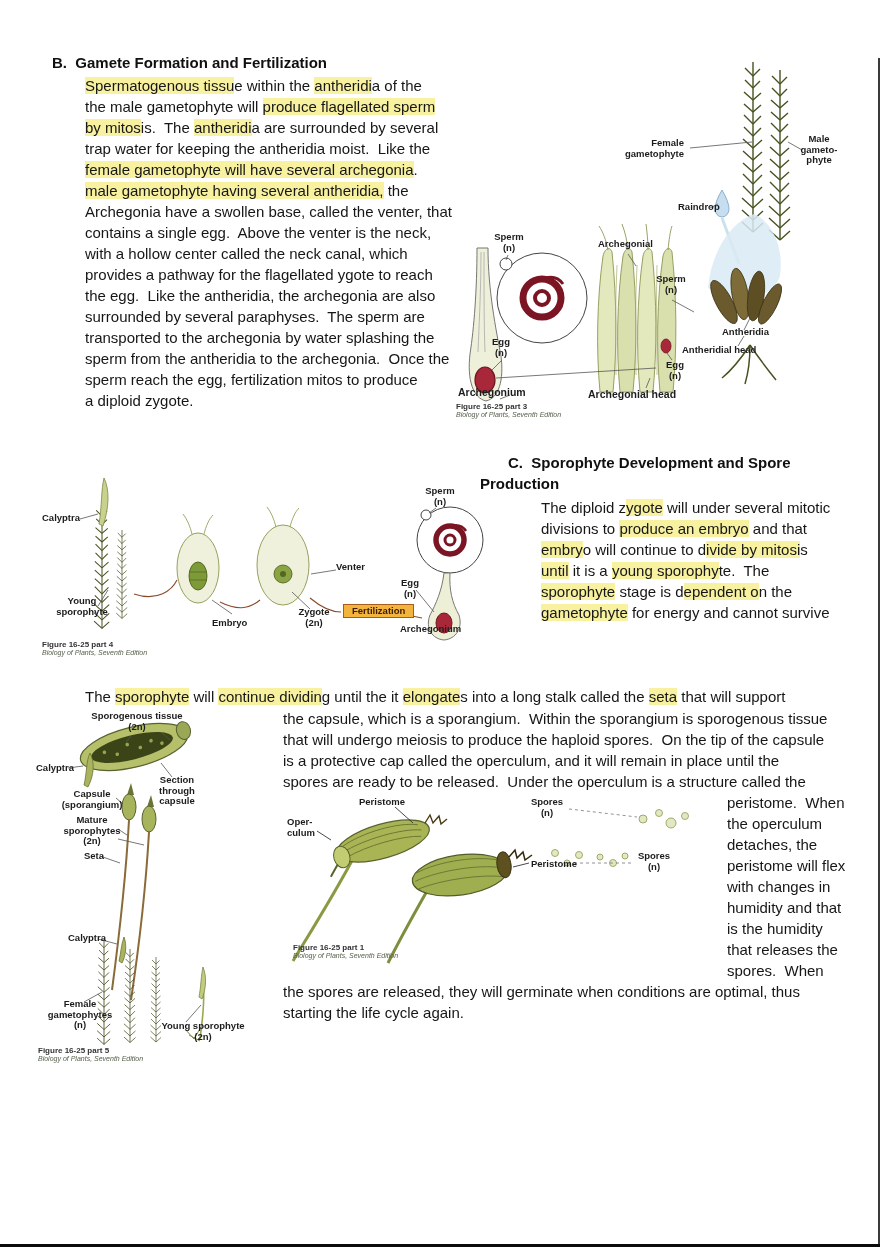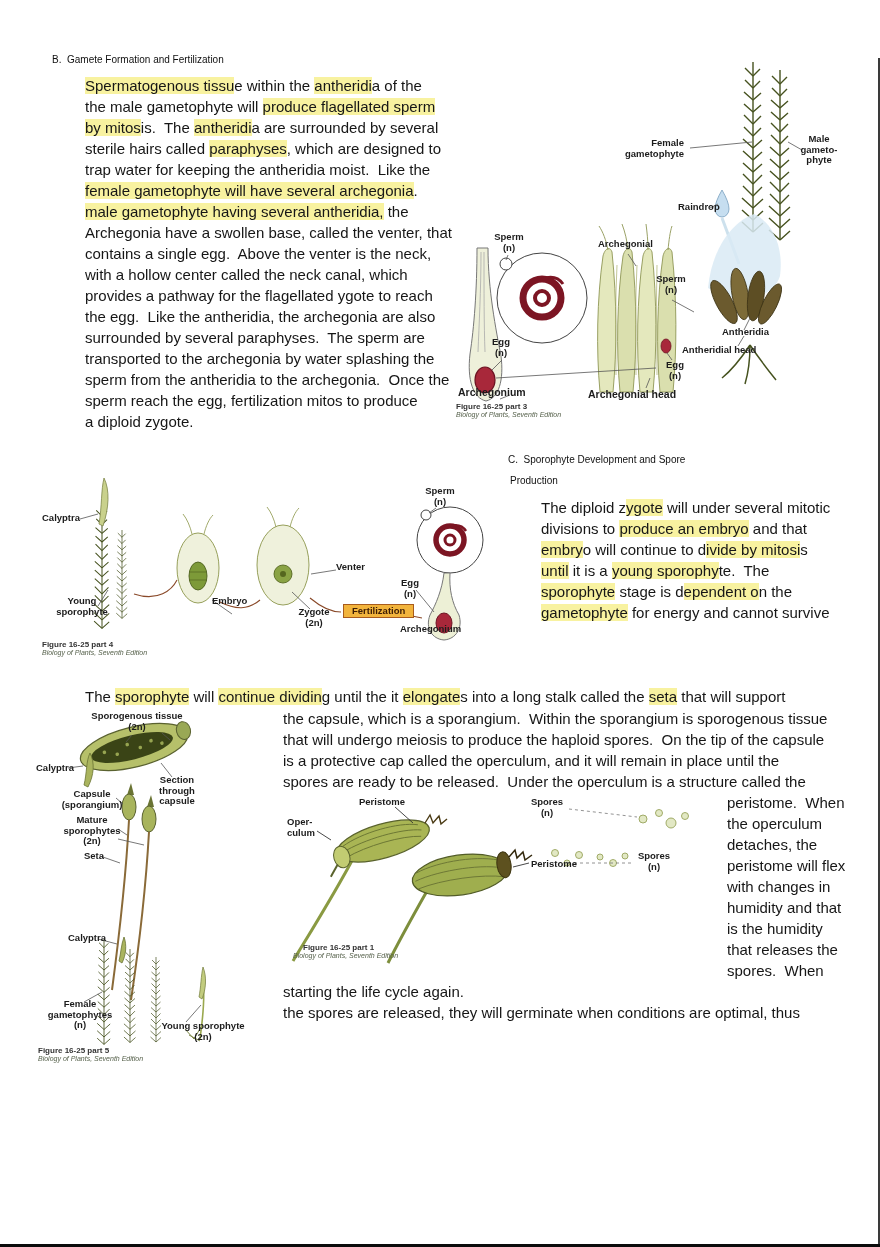--- a/index.html
+++ b/index.html
@@ -1,18 +1,18 @@
 <!DOCTYPE html>
 <html style="--hl: #f8f2a0; --fert-bg: #f2b43c; --fert-border: #a85b1c; --fert-text: #3c1c04;"><head>
 <meta charset="utf-8">
 <style>
   html,body{margin:0;padding:0;background:#ffffff;}
   .page{position:relative;width:880px;height:1247px;background:#ffffff;overflow:hidden;
         font-family:"Liberation Sans",sans-serif;color:#161616;}
-  .h1{position:absolute;font-size:10px;font-weight:normal;white-space:pre;color:#101010;}
+  .h1{position:absolute;font-size:15px;font-weight:bold;white-space:pre;color:#101010;}
   .body-text{position:absolute;font-size:15px;line-height:21px;}
   .body-text div{white-space:pre;padding-left:33px;}
   .hl{background:var(--hl,#f8f2a0);}
   .fig{position:absolute;}
   .fig svg{position:absolute;left:0;top:0;}
   .fl{position:absolute;font-size:9.5px;font-weight:bold;line-height:1.12;color:#1c1c1c;white-space:pre-line;}
   .lg{font-size:10.5px;}
   .tc{text-align:center;}
   .tr{text-align:right;}
   .cap1{position:absolute;font-size:8px;font-weight:bold;color:#333;white-space:pre;}
@@ -25,21 +25,20 @@
 </head>
 <body>
 
 <div class="page">
 
   <div class="h1" style="left:52px;top:54px">B.  Gamete Formation and Fertilization</div>
   <div class="body-text" style="left:52px;top:75px">
       <div><span class="hl">Spermatogenous tissu</span><span>e within the </span><span class="hl">antheridi</span><span>a of the</span></div>
       <div><span>the male gametophyte will </span><span class="hl">produce flagellated sperm</span></div>
       <div><span class="hl">by mitos</span><span>is.  The </span><span class="hl">antheridi</span><span>a are surrounded by several</span></div>
-      <div><span>sterile hairs called </span><span class="hl">paraphyses</span><span>, which are designed to</span></div>
       <div><span>trap water for keeping the antheridia moist.  Like the</span></div>
       <div><span class="hl">female gametophyte will have several archegonia</span><span>.</span></div>
       <div><span class="hl">male gametophyte having several antheridia,</span><span> the</span></div>
       <div><span>Archegonia have a swollen base, called the venter, that</span></div>
       <div><span>contains a single egg.  Above the venter is the neck,</span></div>
       <div><span>with a hollow center called the neck canal, which</span></div>
       <div><span>provides a pathway for the flagellated ygote to reach</span></div>
       <div><span>the egg.  Like the antheridia, the archegonia are also</span></div>
       <div><span>surrounded by several paraphyses.  The sperm are</span></div>
       <div><span>transported to the archegonia by water splashing the</span></div>
@@ -153,31 +152,31 @@
       </g>
     </svg>
     <div class="fl" style="left:2px;top:45px">Calyptra</div>
     <div class="fl tc" style="left:380px;top:18px;width:40px">Sperm
 (n)</div>
     <div class="fl" style="left:296px;top:94px">Venter</div>
     <div class="fl tc" style="left:354px;top:110px;width:32px">Egg
 (n)</div>
     <div class="fl tc" style="left:12px;top:128px;width:60px">Young
 sporophyte</div>
-    <div class="fl" style="left:172px;top:128px">Embryo</div>
+    <div class="fl" style="left:172px;top:150px">Embryo</div>
     <div class="fl tc" style="left:252px;top:139px;width:44px">Zygote
 (2n)</div>
     <div class="fert-box" style="left:303px;top:136px">Fertilization</div>
     <div class="fl" style="left:360px;top:156px">Archegonium</div>
     <div class="cap1" style="left:2px;top:172px">Figure 16-25 part 4</div>
     <div class="cap2" style="left:2px;top:181px">Biology of Plants, Seventh Edition</div>
   </div>
 
   <div class="h1" style="left:508px;top:454px">C.  Sporophyte Development and Spore</div>
-  <div class="h1" style="left:510px;top:475px">Production</div>
+  <div class="h1" style="left:480px;top:475px">Production</div>
   <div class="body-text" style="left:508px;top:497px">
       <div><span>The diploid z</span><span class="hl">ygote</span><span> will under several mitotic</span></div>
       <div><span>divisions to </span><span class="hl">produce an embryo</span><span> and that</span></div>
       <div><span class="hl">embry</span><span>o will continue to d</span><span class="hl">ivide by mitosi</span><span>s</span></div>
       <div><span class="hl">until</span><span> it is a </span><span class="hl">young sporophy</span><span>te.  The</span></div>
       <div><span class="hl">sporophyte</span><span> stage is d</span><span class="hl">ependent o</span><span>n the</span></div>
       <div><span class="hl">gametophyte</span><span> for energy and cannot survive</span></div>
     </div>
 
   <div class="body-text" style="left:52px;top:686px">
@@ -194,22 +193,22 @@
       <div><span>the operculum</span></div>
       <div><span>detaches, the</span></div>
       <div><span>peristome will flex</span></div>
       <div><span>with changes in</span></div>
       <div><span>humidity and that</span></div>
       <div><span>is the humidity</span></div>
       <div><span>that releases the</span></div>
       <div><span>spores.  When</span></div>
     </div>
   <div class="body-text" style="left:250px;top:981px">
+      <div><span>the spores are released, they will germinate when conditions are optimal, thus</span></div>
       <div><span>starting the life cycle again.</span></div>
-      <div><span>the spores are released, they will germinate when conditions are optimal, thus</span></div>
     </div>
 
   <div class="fig" style="left:34px;top:705px;width:212px;height:360px">
     <svg width="212" height="360" viewBox="0 0 212 360">
       <g transform="rotate(-14 100 42)">
         <ellipse cx="100" cy="42" rx="55" ry="20" fill="#b6c06a" stroke="#5a6230" stroke-width="1.2"></ellipse>
         <ellipse cx="98" cy="42" rx="42" ry="12" fill="#3a4416"></ellipse>
         <circle cx="70" cy="40" r="1.8" fill="#97a551"></circle>
           <circle cx="82" cy="45" r="1.8" fill="#97a551"></circle>
         <circle cx="94" cy="38" r="1.8" fill="#97a551"></circle>
@@ -308,19 +307,19 @@
       </g>
     </svg>
     <div class="fl" style="left:104px;top:4px">Peristome</div>
     <div class="fl tc" style="left:272px;top:4px;width:40px">Spores
 (n)</div>
     <div class="fl" style="left:32px;top:24px">Oper-
 culum</div>
     <div class="fl" style="left:276px;top:66px">Peristome</div>
     <div class="fl tc" style="left:378px;top:58px;width:42px">Spores
 (n)</div>
-    <div class="cap1" style="left:48px;top:150px">Figure 16-25 part 1</div>
+    <div class="cap1" style="left:38px;top:150px">Figure 16-25 part 1</div>
     <div class="cap2" style="left:38px;top:159px">Biology of Plants, Seventh Edition</div>
   </div>
 
   <div class="edge-r"></div>
   <div class="edge-b"></div>
 </div>
 
 </body></html>

